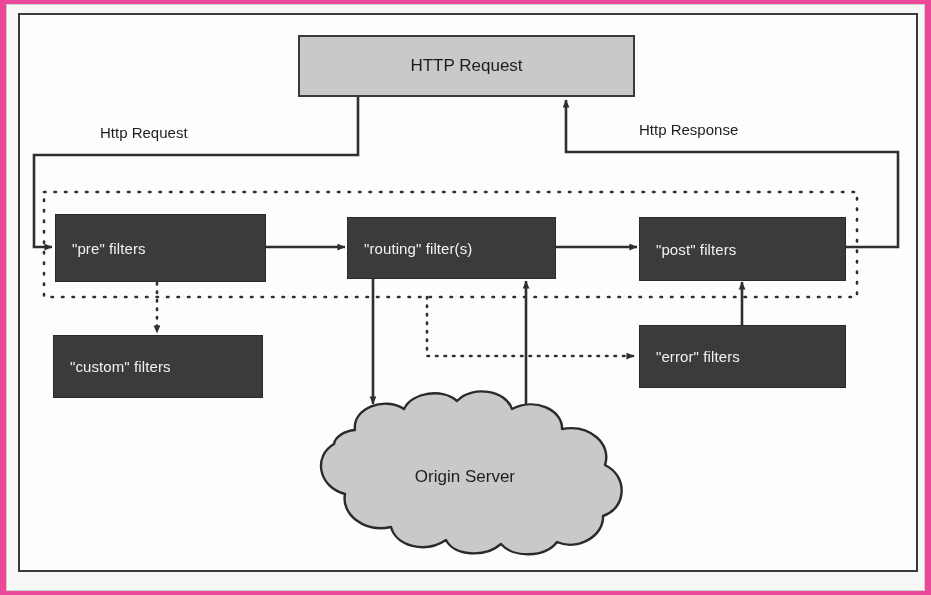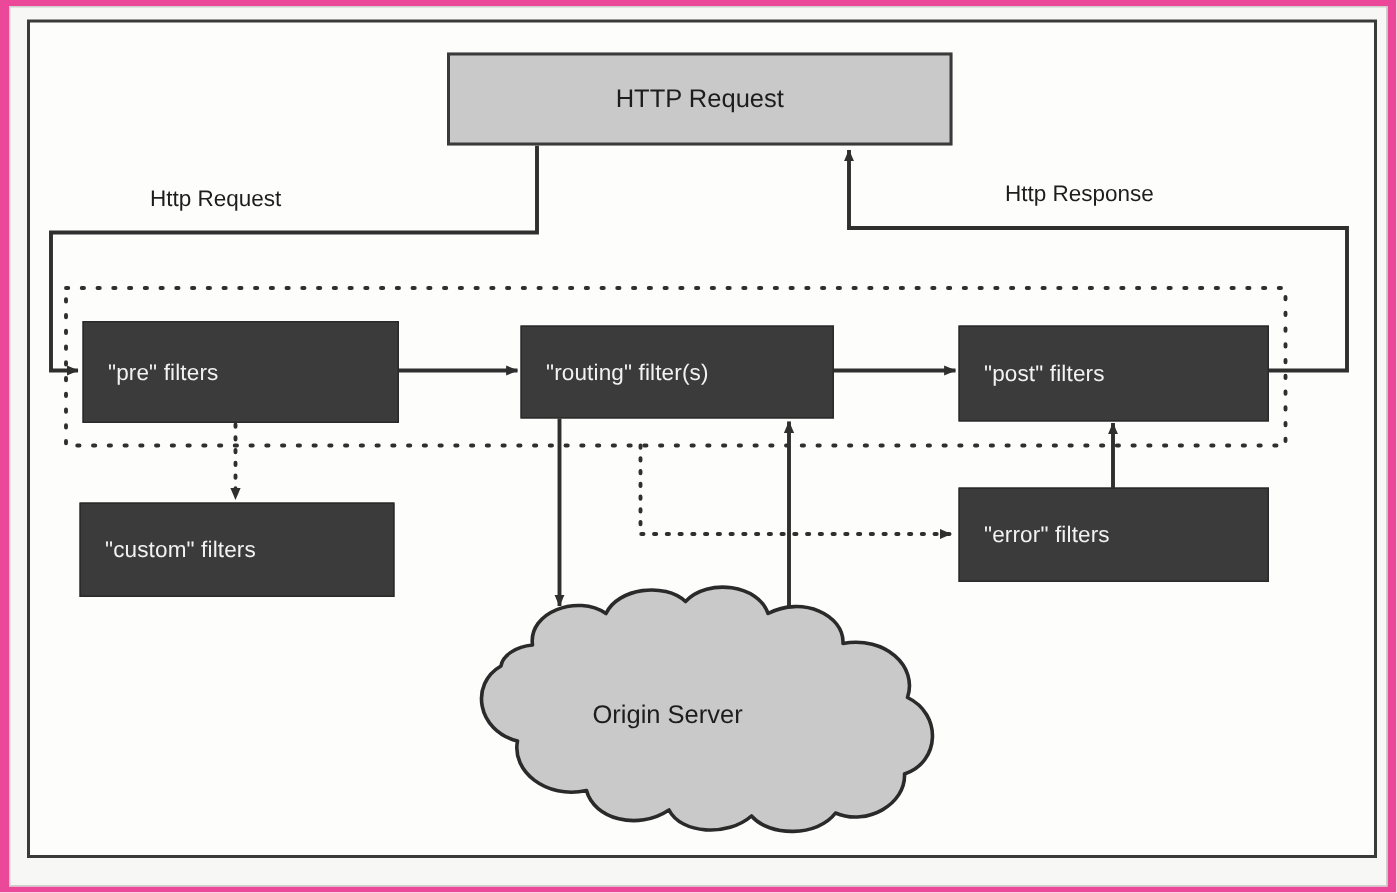--- a/index.html
+++ b/index.html
@@ -60,21 +60,21 @@
     position: absolute;
     font-size: 15px;
     color: #1d1d1d;
     white-space: nowrap;
   }
   .cloud-label {
     position: absolute;
     font-size: 17px;
     color: #1d1d1d;
     white-space: nowrap;
-    text-align: left;
+    text-align: right;
   }
 </style>
 </head>
 <body>
 
 <div id="page">
 
   <div class="paper-edge"></div>
   <div class="outer-frame"></div>
 
@@ -143,21 +143,21 @@
                C364,533 341,514 345,494
                C318,487 313,456 334,444
                C335,437 344,431 355,430 Z" fill="#c9c9c9" stroke="#2a2a2a" stroke-width="2.4" stroke-linejoin="round"></path>
     </g>
   </svg>
 
   <div class="node http-box" style="left:298px; top:35px; width:337px; height:62px;">HTTP Request</div>
 
   <div class="edge-label" style="left:100px; top:124px;">Http Request</div>
 
-  <div class="edge-label" style="left:670px; top:121px;">Http Response</div>
+  <div class="edge-label" style="left:639px; top:121px;">Http Response</div>
 
   <div class="node filter-box" style="left:55px; top:214px; width:211px; height:68px;">"pre" filters</div>
 
   <div class="node filter-box" style="left:347px; top:217px; width:209px; height:62px;">"routing" filter(s)</div>
 
   <div class="node filter-box" style="left:639px; top:217px; width:207px; height:64px;">"post" filters</div>
 
   <div class="node filter-box" style="left:53px; top:335px; width:210px; height:63px;">"custom" filters</div>
 
   <div class="node filter-box" style="left:639px; top:325px; width:207px; height:63px;">"error" filters</div>

